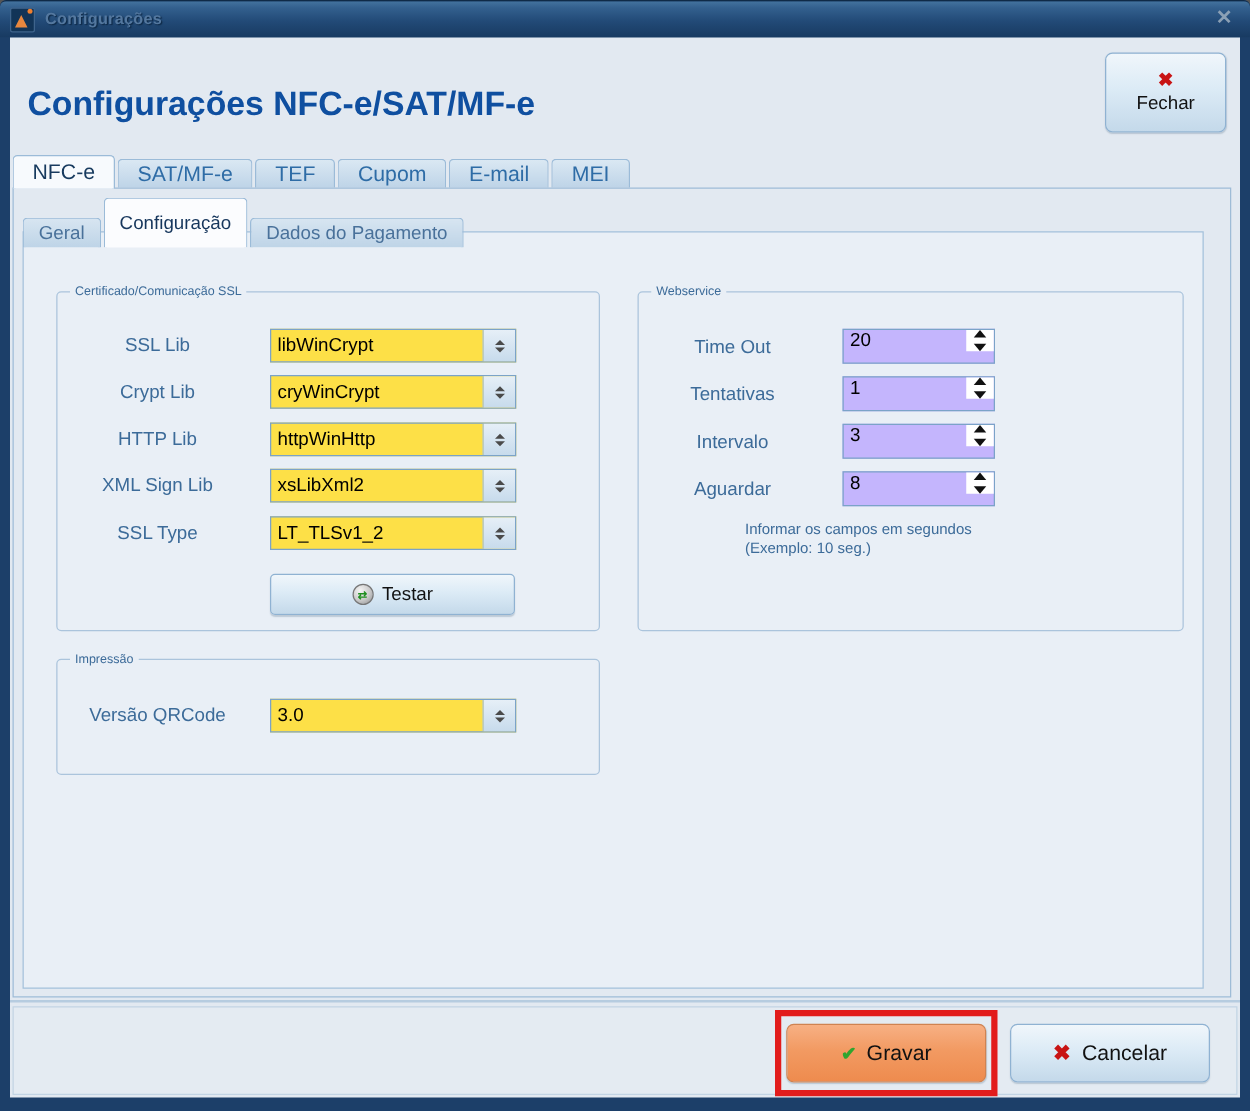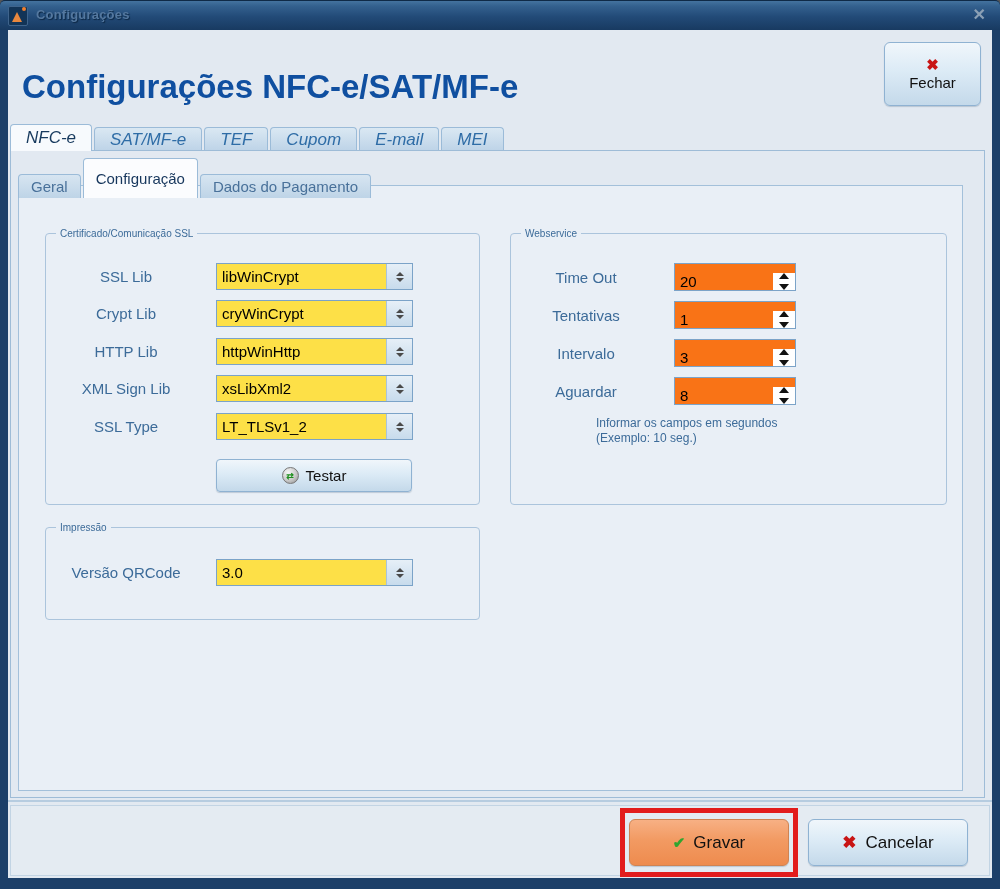--- a/index.html
+++ b/index.html
@@ -32,36 +32,36 @@
   .titlebar-text{
     left:36px;top:6px;font-size:13px;font-weight:bold;color:#54789f;
     text-shadow:1px 1px 1px #0d2845;letter-spacing:.2px;
   }
   .titlebar-close{
     right:14px;top:4px;font-size:16px;font-weight:bold;color:#8ba0b5;
     cursor:default;line-height:20px;
   }
   
   .dlg{left:8px;top:30px;width:984px;height:848px;background:#e2e9f1;}
-  .hdr-title{left:14px;top:38px;font-size:33px;font-weight:bold;color:#0f4fa0;}
+  .hdr-title{left:14px;top:38px;font-size:27px;font-weight:bold;color:#0f4fa0;}
   .btn{
     box-sizing:border-box;border:1px solid #8fb2d2;border-radius:6px;
     background:linear-gradient(180deg,#f0f6fb 0%,#dcebf6 45%,#c4d9ea 100%);
     display:flex;align-items:center;justify-content:center;color:#111;
     box-shadow:0 1px 1px rgba(60,90,120,.25);
   }
   .btn-fechar{left:876px;top:12px;width:97px;height:64px;flex-direction:column;font-size:15px;gap:2px;}
   .x-red{color:#c81414;font-weight:bold;font-size:15px;line-height:15px;}
   .check-green{color:#2fa52f;font-weight:bold;font-size:15px;margin-right:8px;}
   
   .tabs{left:2px;top:94px;display:flex;align-items:flex-end;gap:2px;}
   .tab{
     box-sizing:border-box;height:24px;padding:0 15px;display:flex;align-items:center;
     font-size:17px;color:#2e6ca6;background:linear-gradient(180deg,#dae8f3 0%,#bdd3e7 100%);
-    border:1px solid #9bbbd8;border-bottom:none;border-radius:4px 4px 0 0;cursor:default;font-style:italic;
+    border:1px solid #9bbbd8;border-bottom:none;border-radius:4px 4px 0 0;cursor:default;
   }
   .tab.sel{
     height:27px;background:#f7fafd;color:#173a5e;z-index:3;
     border-color:#9bbbd8;
   }
   .tabpage{
     left:2px;top:120px;width:975px;height:648px;background:#e2e9f1;
     border:1px solid #9ebcd7;box-sizing:border-box;z-index:1;
   }
   
@@ -95,22 +95,22 @@
     white-space:nowrap;overflow:hidden;
   }
   .combo-spin{
     width:25px;display:flex;flex-direction:column;align-items:center;justify-content:center;
     gap:2px;background:linear-gradient(180deg,#e6eff7 0%,#c7dbec 100%);
     border-left:1px solid #a9c4da;
   }
   .tu{width:0;height:0;border-left:4px solid transparent;border-right:4px solid transparent;border-bottom:4px solid #4a4a4a;}
   .td{width:0;height:0;border-left:4px solid transparent;border-right:4px solid transparent;border-top:4px solid #4a4a4a;}
   .spinedit{
-    box-sizing:border-box;height:28px;background:#f97316;border:1px solid #7ba3c8;
-    display:flex;align-items:flex-end;cursor:default;
+    box-sizing:border-box;height:28px;background:#c4b5fd;border:1px solid #7ba3c8;
+    display:flex;align-items:flex-start;cursor:default;
   }
   .spin-arrows{
     width:22px;display:flex;flex-direction:column;align-items:center;justify-content:center;
     gap:5px;background:#fff;
   }
   .bu{width:0;height:0;border-left:5px solid transparent;border-right:5px solid transparent;border-bottom:6px solid #111;}
   .bd{width:0;height:0;border-left:5px solid transparent;border-right:5px solid transparent;border-top:6px solid #111;}
   .note{font-size:12px;color:#3c6b99;line-height:15px;}
   .btn-testar{width:196px;height:33px;font-size:15px;gap:7px;border-radius:4px;}
   .sync-icon{

